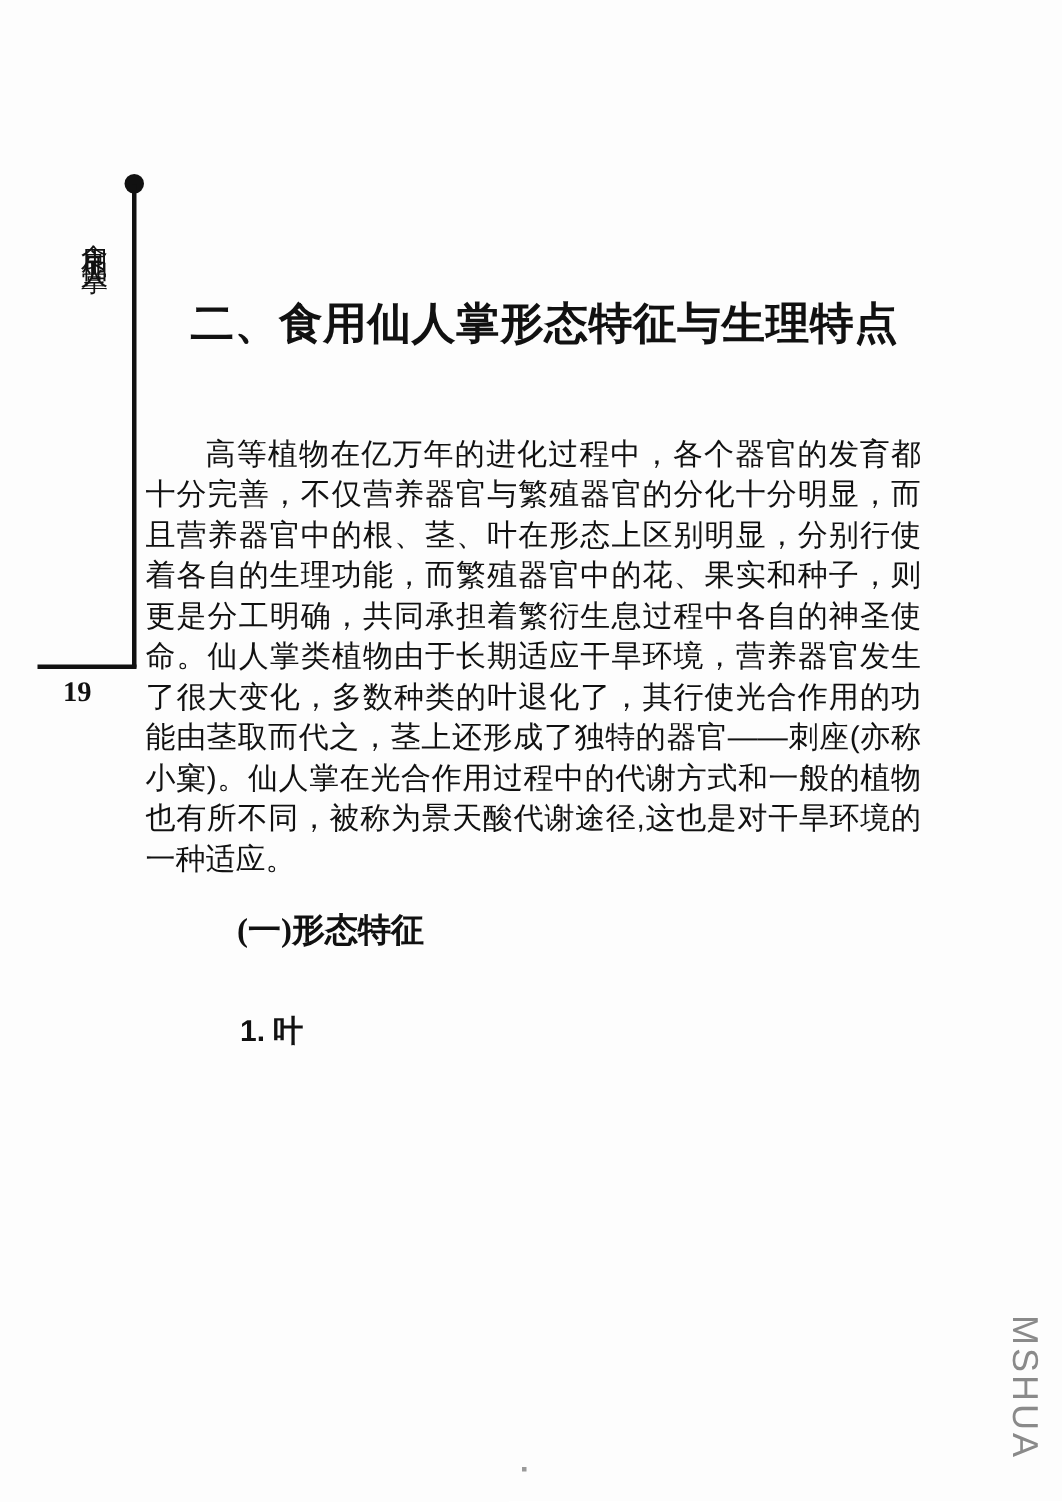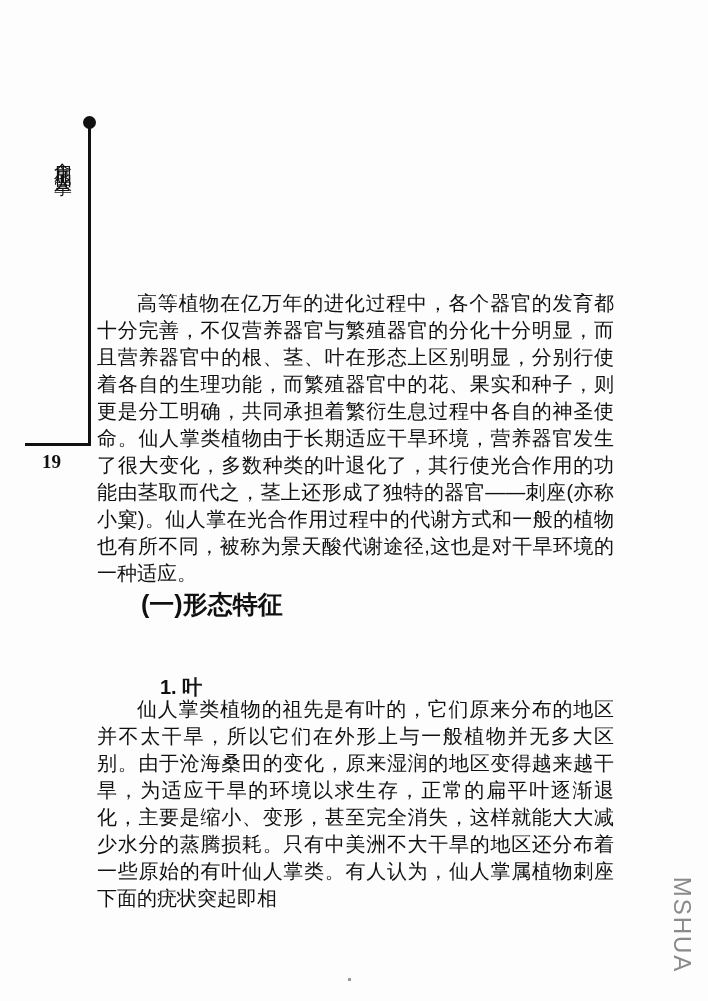--- a/index.html
+++ b/index.html
@@ -64,23 +64,23 @@
     font-family: "Liberation Sans", "DejaVu Sans", sans-serif;
     font-size: 29px;
     font-weight: 900;
     letter-spacing: 0.5px;
     color: var(--ink, #111111);
     white-space: nowrap;
   }
   .section-title {
     position: absolute;
     top: 588px; left: 141px;
-    margin: 0;
-    font-family: Liberation Sans, sans-serif;
-    font-size: 25px;
+    margin: 17px;
+    font-family: Liberation Serif, serif;
+    font-size: 22px;
     font-weight: 900;
     color: var(--ink, #111111);
     white-space: nowrap;
   }
   .subsection-title {
     position: absolute;
     top: 658px; left: 144px;
     margin: 16px;
     font-family: "Liberation Sans", "DejaVu Sans", sans-serif;
     font-size: 20px;
@@ -129,26 +129,26 @@
 <body>
 
 <div class="page">
 
   <span class="spine-dot"></span>
   <span class="spine-vline"></span>
   <span class="spine-hline"></span>
   <div class="spine-title">食用仙人掌</div>
   <div class="page-number">19</div>
 
+  <h1 class="chapter-title">二、食用仙人掌形态特征与生理特点</h1>
 
   <p class="body-para para1">高等植物在亿万年的进化过程中，各个器官的发育都十分完善，不仅营养器官与繁殖器官的分化十分明显，而且营养器官中的根、茎、叶在形态上区别明显，分别行使着各自的生理功能，而繁殖器官中的花、果实和种子，则更是分工明确，共同承担着繁衍生息过程中各自的神圣使命。仙人掌类植物由于长期适应干旱环境，营养器官发生了很大变化，多数种类的叶退化了，其行使光合作用的功能由茎取而代之，茎上还形成了独特的器官——刺座(亦称小窠)。仙人掌在光合作用过程中的代谢方式和一般的植物也有所不同，被称为景天酸代谢途径,这也是对干旱环境的一种适应。</p>
 
   <h2 class="section-title">(一)形态特征</h2>
 
   <h3 class="subsection-title">1. 叶</h3>
 
-  <p class="body-para para2">仙人掌类植物的祖先是有叶的，它们原来分布的地区并不太干旱，所以它们在外形上与一般植物并无多大区别。由于沧海桑田的变化，原来湿润的地区变得越来越干旱，为适应干旱的环境以求生存，正常的扁平叶逐渐退化，主要是缩小、变形，甚至完全消失，这样就能大大减少水分的蒸腾损耗。只有中美洲不大干旱的地区还分布着一些原始的有叶仙人掌类。有人认为，仙人掌属植物刺座下面的疣状突起即相</p>
 
   <div class="watermark">MSHUA</div>
 
   <span class="speck"></span>
 
 </div>
 
 </body></html>

